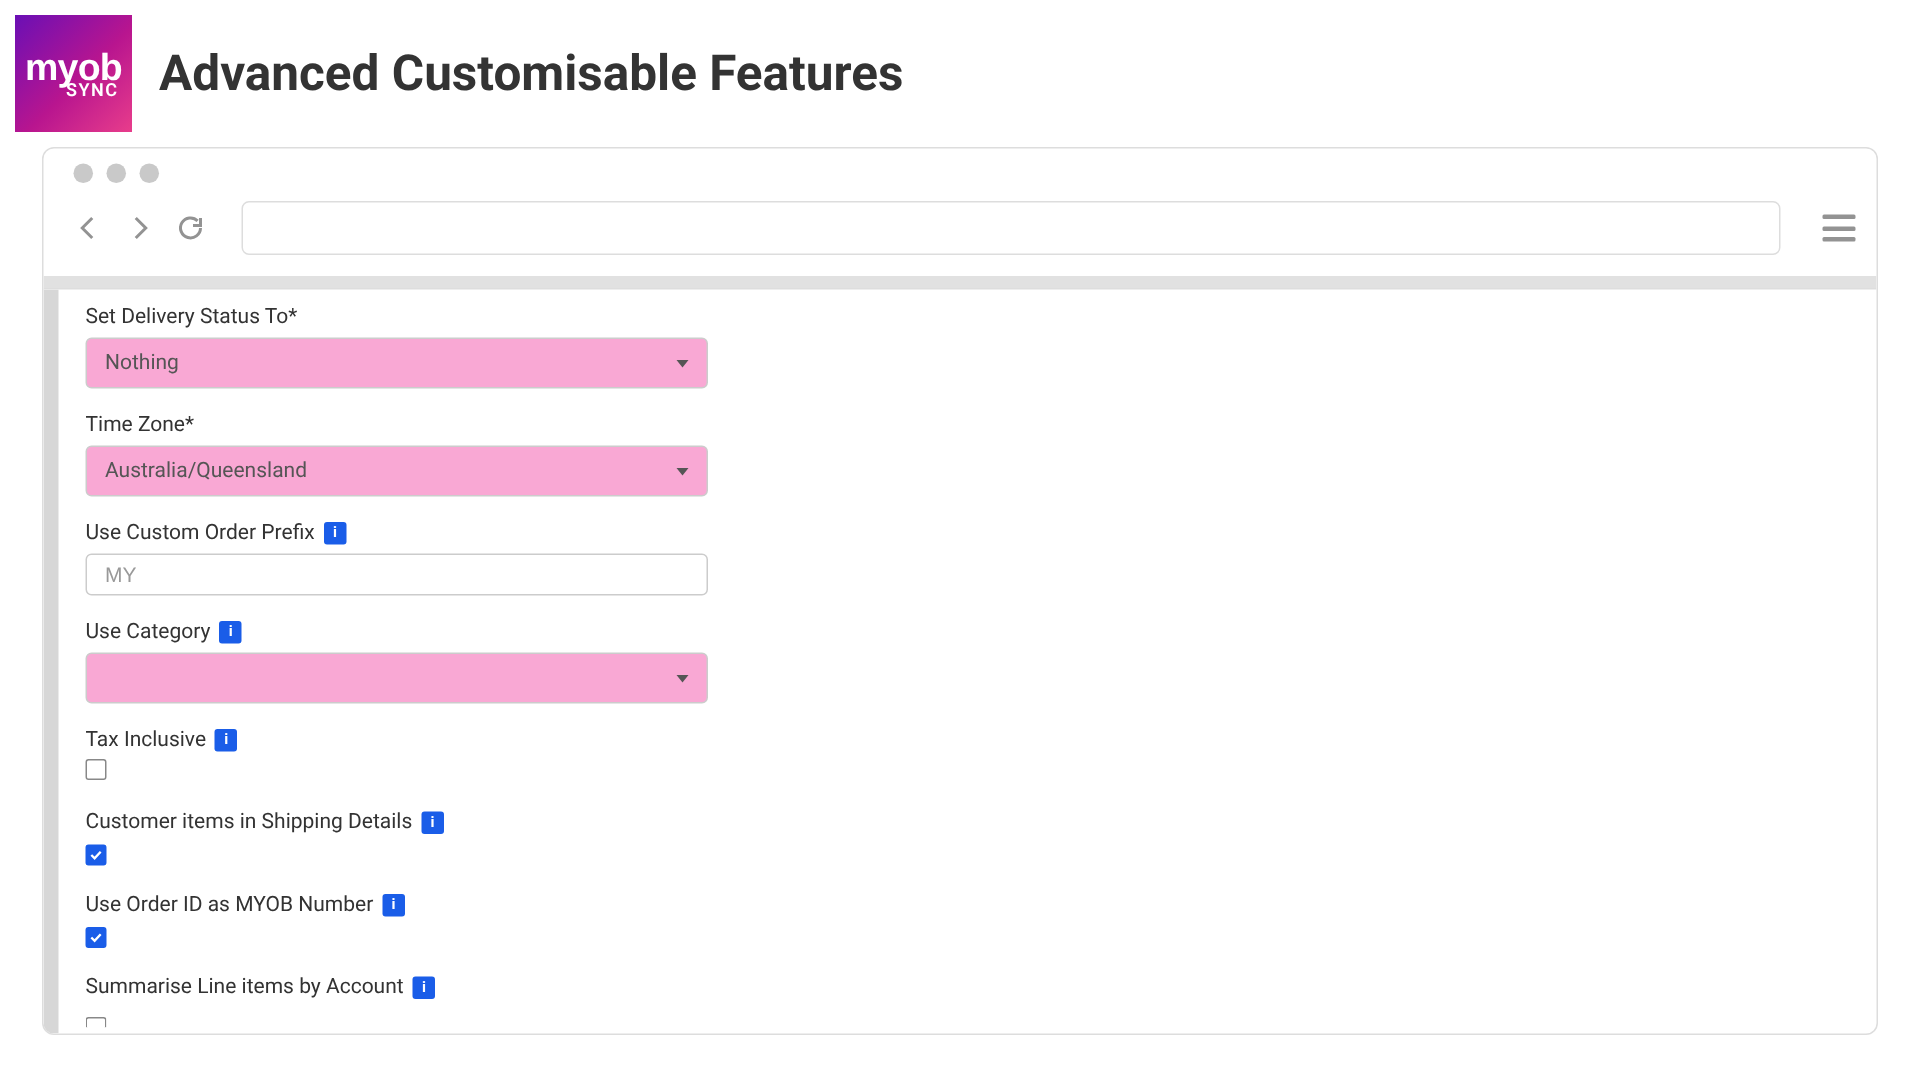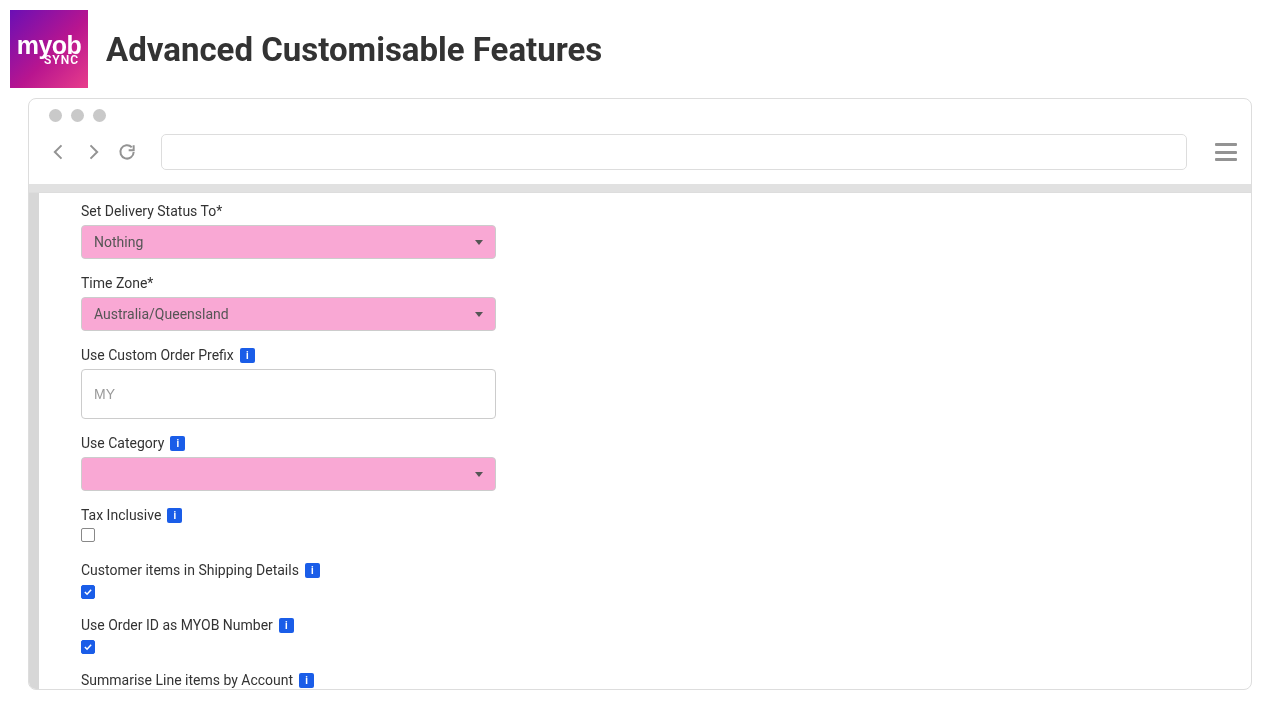--- a/index.html
+++ b/index.html
@@ -118,21 +118,20 @@
   }
 
   .frame-divider { height: 8px; background: #e1e1e1; margin-top: 8px; }
 
   
   .form-wrap {
     flex: 1;
     display: flex;
     overflow: hidden;
     border-top: 1px solid #ddd;
-    gap: 24px;
   }
   .form-scroll-gutter {
     width: 10px;
     background: #d7d7d7;
   }
   .form-body {
     flex: 1;
     padding: 10px 28px 0 18px;
     overflow: hidden;
   }
@@ -172,21 +171,21 @@
     font-size: 14px;
     color: #555;
     display: flex;
     align-items: center;
     justify-content: space-between;
     background: #f9a8d4;
     position: relative;
   }
   .text-input {
     width: 415px;
-    height: 50px;
+    height: 28px;
     border: 1px solid #ccc;
     border-radius: 4px;
     padding: 0 12px;
     font-size: 14px;
     background: #fff;
   }
   .text-input::placeholder { color: #999; }
 
   .caret {
     width: 0; height: 0;

